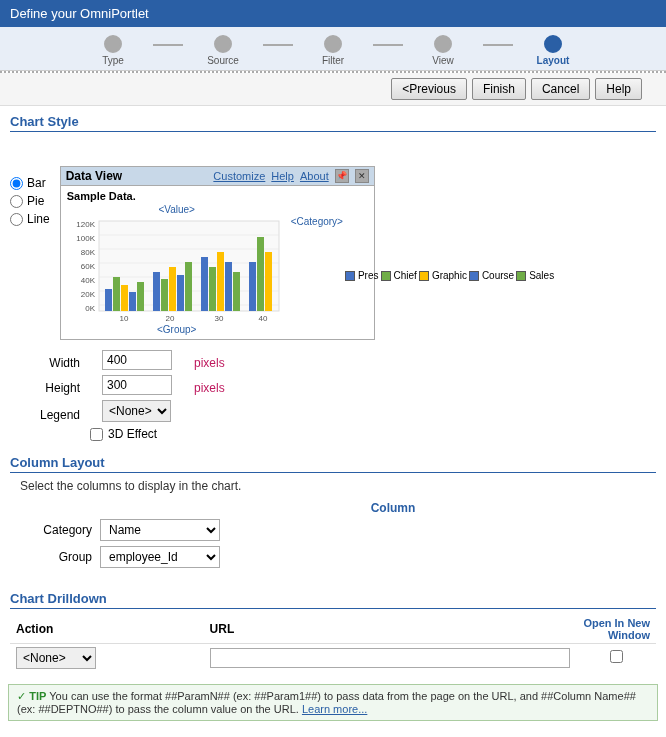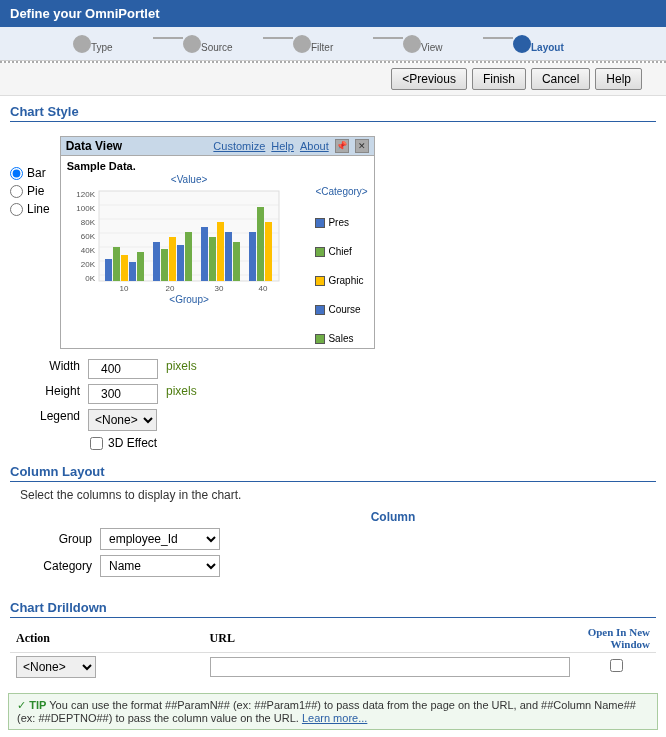--- a/index.html
+++ b/index.html
@@ -4,39 +4,39 @@
   <style>
     * { box-sizing: border-box; margin: 0; padding: 0; }
     body { font-family: Arial, sans-serif; font-size: 12px; background: #fff; width: 666px; }
 
     
     .page-header {
       background: #2a5fa5;
       color: #fff;
       padding: 6px 10px;
       font-size: 13px;
-      font-weight: bold;
+      font-weight: normal;
     }
 
     
     .wizard-steps {
       background: #e8eef7;
       padding: 8px 0 4px;
       text-align: center;
       border-bottom: 1px solid #ccc;
     }
     .wizard-steps-inner {
       display: inline-flex;
       align-items: center;
       gap: 0;
     }
     .step-item {
       display: flex;
-      flex-direction: row;
-      align-items: flex-end;
+      flex-direction: column;
+      align-items: center;
       width: 80px;
     }
     .step-circle {
       width: 18px; height: 18px;
       border-radius: 50%;
       border: 2px solid #aaa;
       background: #e0e0e0;
       display: flex; align-items: center; justify-content: center;
       font-size: 9px;
     }
@@ -117,20 +117,21 @@
       font-size: 12px;
     }
     .radio-item input[type=radio] { margin: 0; }
 
     
     .data-view-panel {
       border: 1px solid #aaa;
       background: #fff;
       width: 315px;
       font-size: 11px;
+      margin-top: 20px;
     }
     .data-view-header {
       background: #c8d8e8;
       padding: 2px 5px;
       display: flex;
       justify-content: space-between;
       align-items: center;
       border-bottom: 1px solid #aaa;
     }
     .data-view-title {
@@ -177,59 +178,59 @@
       text-align: right;
       margin-bottom: 2px;
     }
     .chart-group-label {
       color: #2a5fa5;
       font-size: 10px;
       text-align: center;
     }
     .chart-legend {
       display: flex;
-      flex-direction: column;
-      gap: 18px;
+      flex-direction: row;
+      gap: 2px;
       margin-top: 12px;
     }
     .legend-item {
       display: flex;
       align-items: center;
       gap: 3px;
       font-size: 10px;
     }
     .legend-color {
       width: 10px; height: 10px;
       border: 1px solid #555;
     }
 
     
     .chart-settings {
       padding: 6px 20px;
     }
     .setting-row {
       display: flex;
-      align-items: flex-start;
+      align-items: flex-end;
       margin-bottom: 5px;
-      gap: 8px;
+      gap: 22px;
     }
     .setting-label {
       width: 60px;
       text-align: right;
       font-size: 12px;
     }
     .setting-input {
       width: 70px;
       border: 1px solid #aaa;
-      padding: 2px 12px;
+      padding: 2px 4px;
       font-size: 12px;
     }
     .setting-unit {
       font-size: 12px;
-      color: #4d7c0f;
+      color: #be185d;
     }
     .setting-select {
       border: 1px solid #aaa;
       padding: 2px;
       font-size: 12px;
     }
     .checkbox-row {
       display: flex;
       align-items: center;
       gap: 5px;
@@ -282,21 +283,20 @@
       width: 100%;
       border-collapse: collapse;
       margin: 0 0 4px;
     }
     .drilldown-table th {
       font-weight: bold;
       font-size: 12px;
       text-align: left;
       padding: 2px 6px;
       border-bottom: 1px solid #ddd;
-      font-family: Liberation Serif, serif;
     }
     .drilldown-table th.right-header {
       text-align: right;
       color: #2a5fa5;
       font-size: 11px;
     }
     .drilldown-table td {
       padding: 3px 6px;
       vertical-align: middle;
     }
@@ -518,33 +518,33 @@
     <span>3D Effect</span>
   </div>
 </div>
 
 <div class="section">
   <div class="section-title">Column Layout</div>
   <div class="column-layout-content">
     <div class="column-layout-desc">Select the columns to display in the chart.</div>
     <div class="column-label-header">Column</div>
     <div class="column-row">
+      <span class="column-row-label">Category</span>
+      <select class="column-select">
+        <option>employee_Id</option>
+        <option selected="">Name</option>
+        <option>Gender</option>
+        <option>Dept</option>
+      </select>
+    </div>
+    <div class="column-row">
       <span class="column-row-label">Group</span>
       <select class="column-select">
         <option>employee_Id</option>
         <option>Name</option>
-        <option>Gender</option>
-        <option>Dept</option>
-      </select>
-    </div>
-    <div class="column-row">
-      <span class="column-row-label">Category</span>
-      <select class="column-select">
-        <option>employee_Id</option>
-        <option selected="">Name</option>
         <option>Gender</option>
         <option>Dept</option>
       </select>
     </div>
   </div>
 </div>
 
 <div class="section">
   <div class="section-title">Chart Drilldown</div>
   <table class="drilldown-table">

